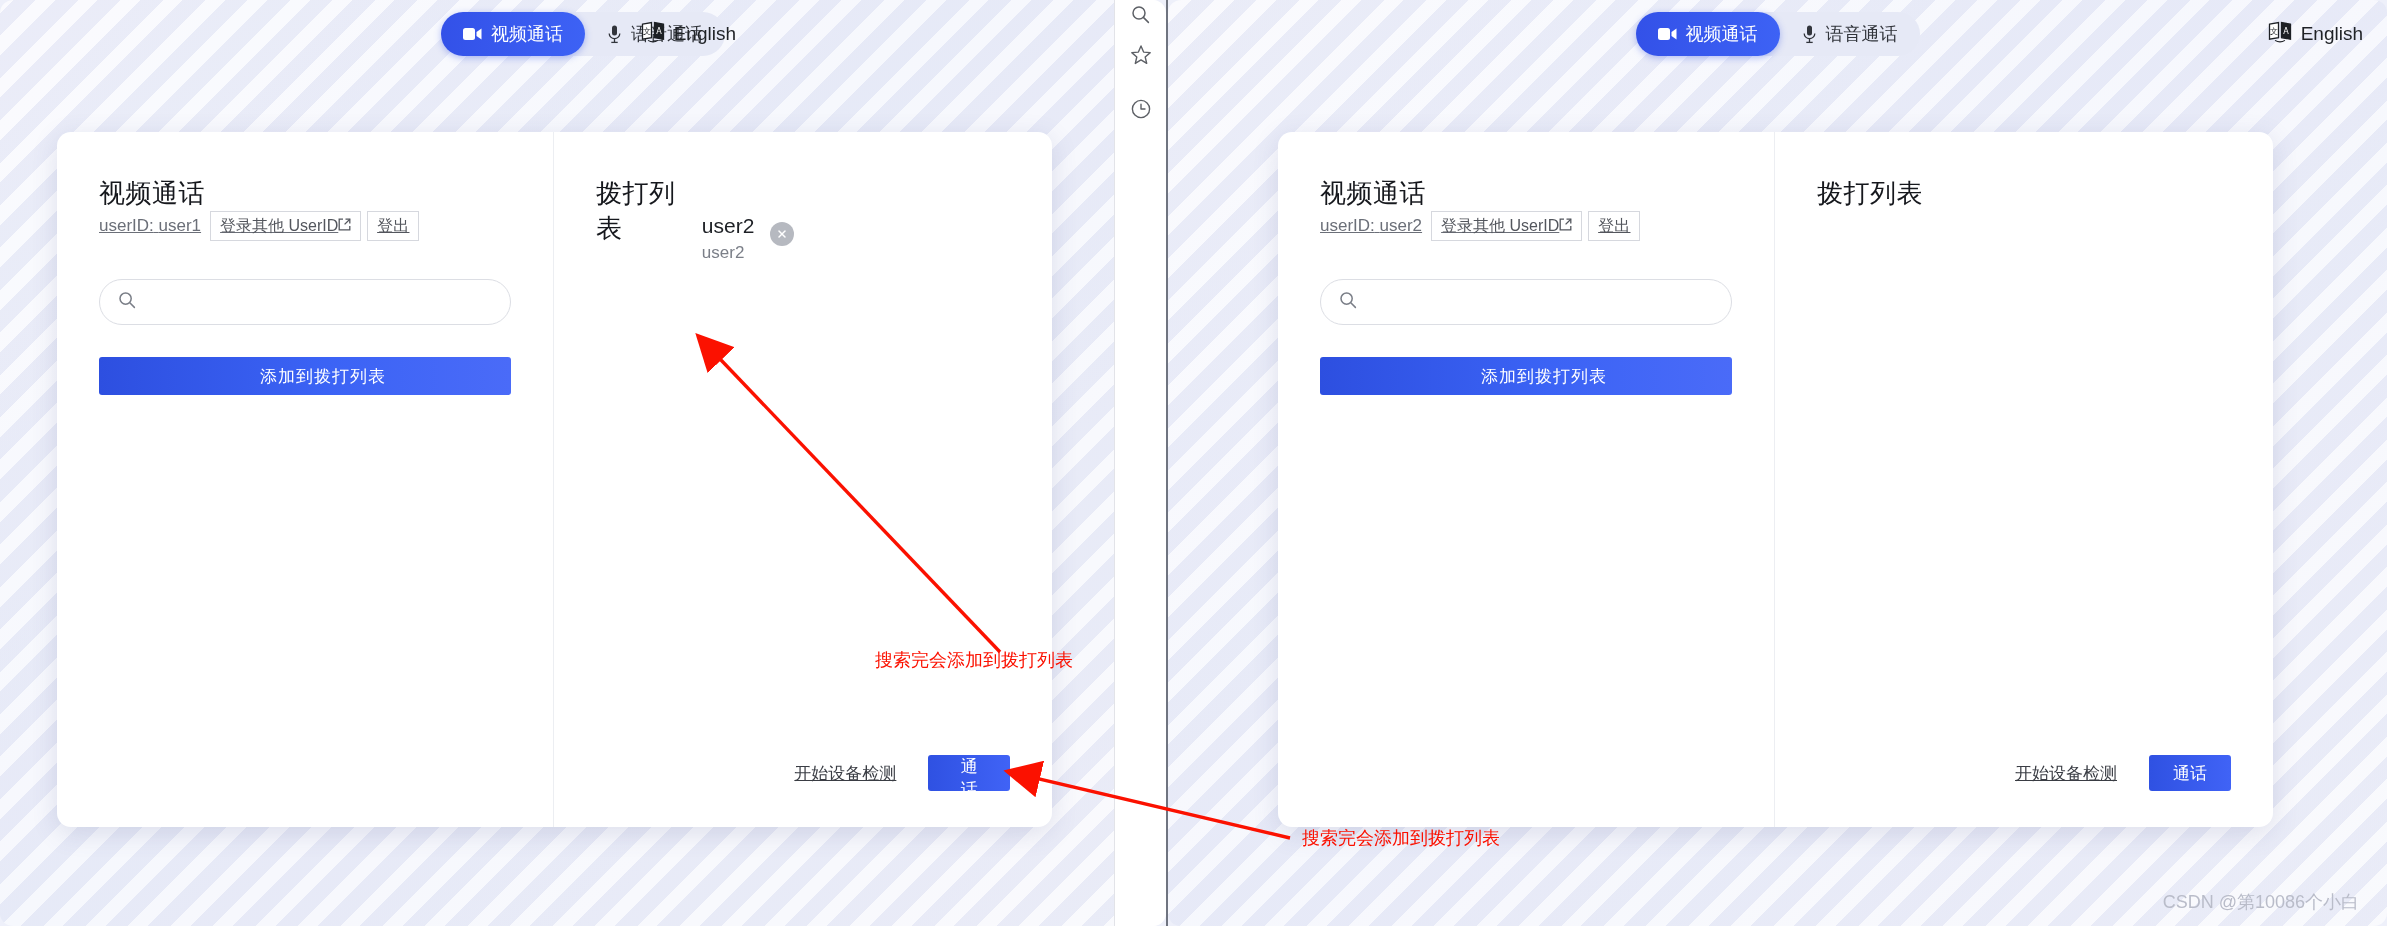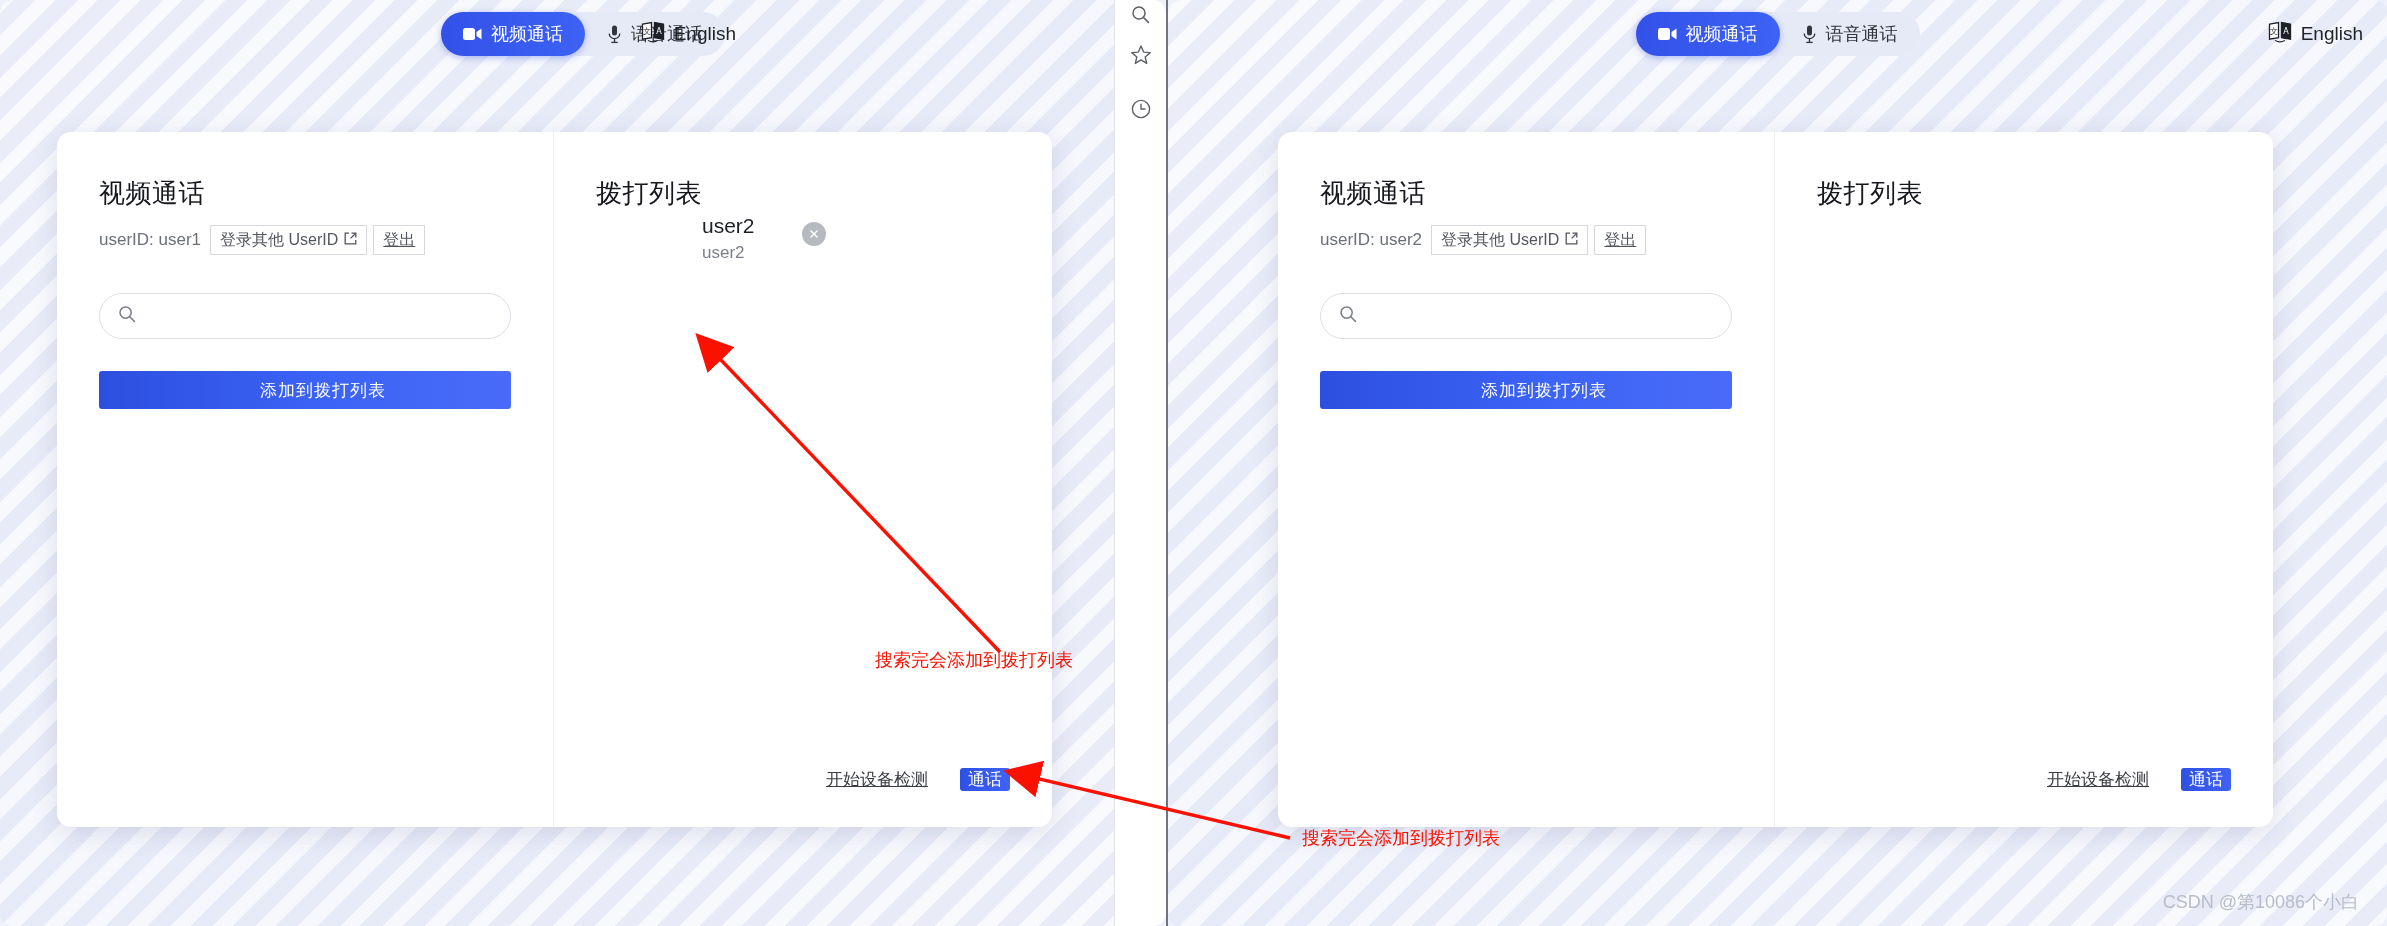--- a/index.html
+++ b/index.html
@@ -155,34 +155,33 @@
   }
 
   .pane-title {
     font-size: 26px;
     color: #16181d;
     font-weight: 400;
     letter-spacing: 0.5px;
   }
 
   .userline {
-    margin-top: 14px;
     display: flex;
     align-items: center;
     gap: 0px;
     font-size: 17px;
     color: #6b6f78;
     white-space: nowrap;
+    text-decoration: underline;
   }
   .userline .uid { margin-right: 9px; }
 
   .mini-btn {
     display: inline-flex;
     align-items: center;
-    gap: 6px;
     height: 30px;
     padding: 0 9px;
     border: 1px solid #d6d8de;
     background: #ffffff;
     font-size: 16px;
     color: #53565d;
     cursor: pointer;
     white-space: nowrap;
   }
   .mini-btn + .mini-btn { margin-left: 6px; }
@@ -271,22 +270,22 @@
 
   .text-link {
     font-size: 17px;
     color: #3a3d44;
     text-decoration: underline;
     cursor: pointer;
     white-space: nowrap;
   }
 
   .call-btn {
-    height: 23px;
-    padding: 0 8px;
+    height: 36px;
+    padding: 0 24px;
     border: none;
     border-radius: 3px;
     background: linear-gradient(90deg, #2f51e2 0%, #4063f6 100%);
     color: #ffffff;
     font-size: 17px;
     font-family: inherit;
     cursor: pointer;
   }
 
   

